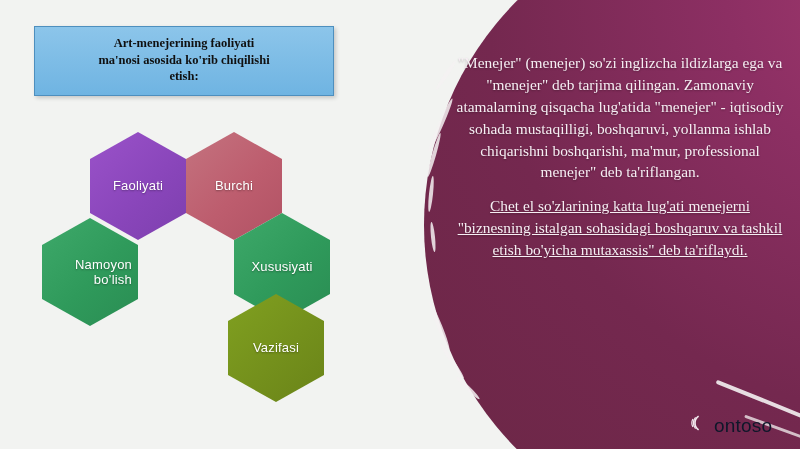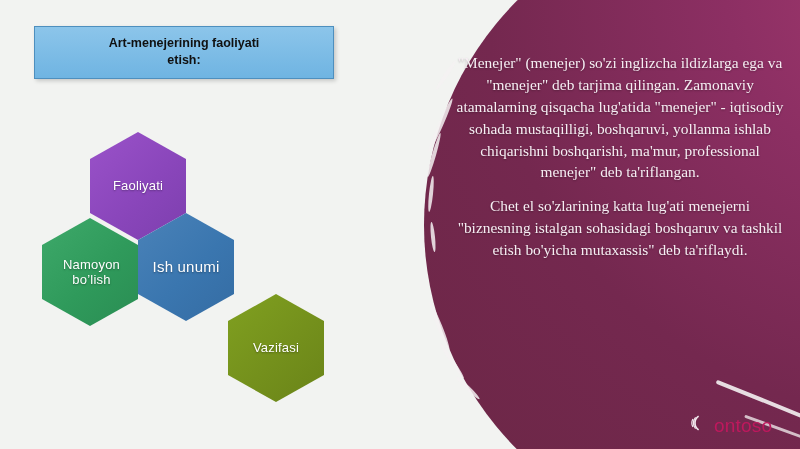--- a/index.html
+++ b/index.html
@@ -66,21 +66,21 @@
   .header-box {
     position: absolute;
     left: 34px;
     top: 26px;
     width: 300px;
     padding: 8px 10px 10px;
     background: linear-gradient(180deg, #8cc5ea 0%, #6fb4e2 100%);
     border: 1px solid #4e8fbe;
     box-shadow: 2px 2px 4px rgba(0,0,0,0.18);
     text-align: center;
-    font-family: Liberation Sans, sans-serif;
+    font-family: Liberation Serif, serif;
     font-weight: bold;
     font-size: 12.5px;
     line-height: 1.32;
     color: #101010;
   }
   .header-box .line { display: block; white-space: nowrap; }
 
   
   .honeycomb {
     position: absolute;
@@ -91,21 +91,21 @@
   }
 
   .hex {
     position: absolute;
     width: 96px;
     height: 108px;
     clip-path: polygon(50% 0%, 100% 25%, 100% 75%, 50% 100%, 0% 75%, 0% 25%);
     display: flex;
     align-items: center;
     justify-content: center;
-    text-align: center;
+    text-align: right;
     color: #ffffff;
     font-family: "Liberation Sans", sans-serif;
     font-size: 13px;
     line-height: 1.18;
     letter-spacing: 0.2px;
     text-shadow: 0 1px 2px rgba(0,0,0,0.35);
     padding: 0 6px;
   }
   .hex .label { display: block; }
 
@@ -126,36 +126,36 @@
     top: 52px;
     width: 336px;
     text-align: center;
     color: #f6eef3;
     font-family: "Liberation Serif", serif;
     font-size: 15.4px;
     line-height: 1.42;
     text-shadow: 0 1px 2px rgba(0,0,0,0.3);
   }
   .text-panel p { margin-bottom: 12px; }
-  .text-panel p:last-child { margin-bottom: 16px; }
+  .text-panel p:last-child { margin-bottom: 16px; text-decoration: underline; }
 
   
   .logo {
     position: absolute;
     left: 690px;
     top: 412px;
     display: flex;
     align-items: center;
     gap: 2px;
   }
   .logo-mark { display: block; }
   .logo-text {
     font-family: "Liberation Sans", sans-serif;
     font-size: 19px;
-    color: #be185d;
+    color: #0f172a;
     letter-spacing: 0.2px;
     line-height: 1;
   }
 </style>
 </head>
 <body>
 
 <div class="blob-wrap">
   <div class="blob-circle"></div>
   <div class="stroke s8"></div>
@@ -165,32 +165,36 @@
   <div class="stroke s4"></div>
   <div class="stroke s5"></div>
   <div class="stroke s6"></div>
   <div class="stroke s7"></div>
   <div class="stroke tail1"></div>
   <div class="stroke tail2"></div>
 </div>
 
 <div class="header-box">
   <span class="line">Art-menejerining faoliyati</span>
+  <span class="line">ma'nosi asosida ko'rib chiqilishi</span>
   <span class="line">etish:</span>
 </div>
 
 <div class="honeycomb">
   <div class="hex r1c1">
     <span class="label">Faoliyati</span>
   </div>
+  <div class="hex r1c2">
+    <span class="label">Burchi</span>
+  </div>
   <div class="hex r2c1">
     <span class="label">Namoyon bo’lish</span>
   </div>
-  <div class="hex r2c2">
-    <span class="label">Ish unumi</span>
+  <div class="hex r2c3">
+    <span class="label">Xususiyati</span>
   </div>
   <div class="hex r3c2">
     <span class="label">Vazifasi</span>
   </div>
 </div>
 
 <div class="text-panel">
   <p>"Menejer" (menejer) so'zi inglizcha ildizlarga ega va "menejer" deb tarjima qilingan. Zamonaviy atamalarning qisqacha lug'atida "menejer" - iqtisodiy sohada mustaqilligi, boshqaruvi, yollanma ishlab chiqarishni boshqarishi, ma'mur, professional menejer" deb ta'riflangan.</p>
   <p>Chet el so'zlarining katta lug'ati menejerni "biznesning istalgan sohasidagi boshqaruv va tashkil etish bo'yicha mutaxassis" deb ta'riflaydi.</p>
 </div>

